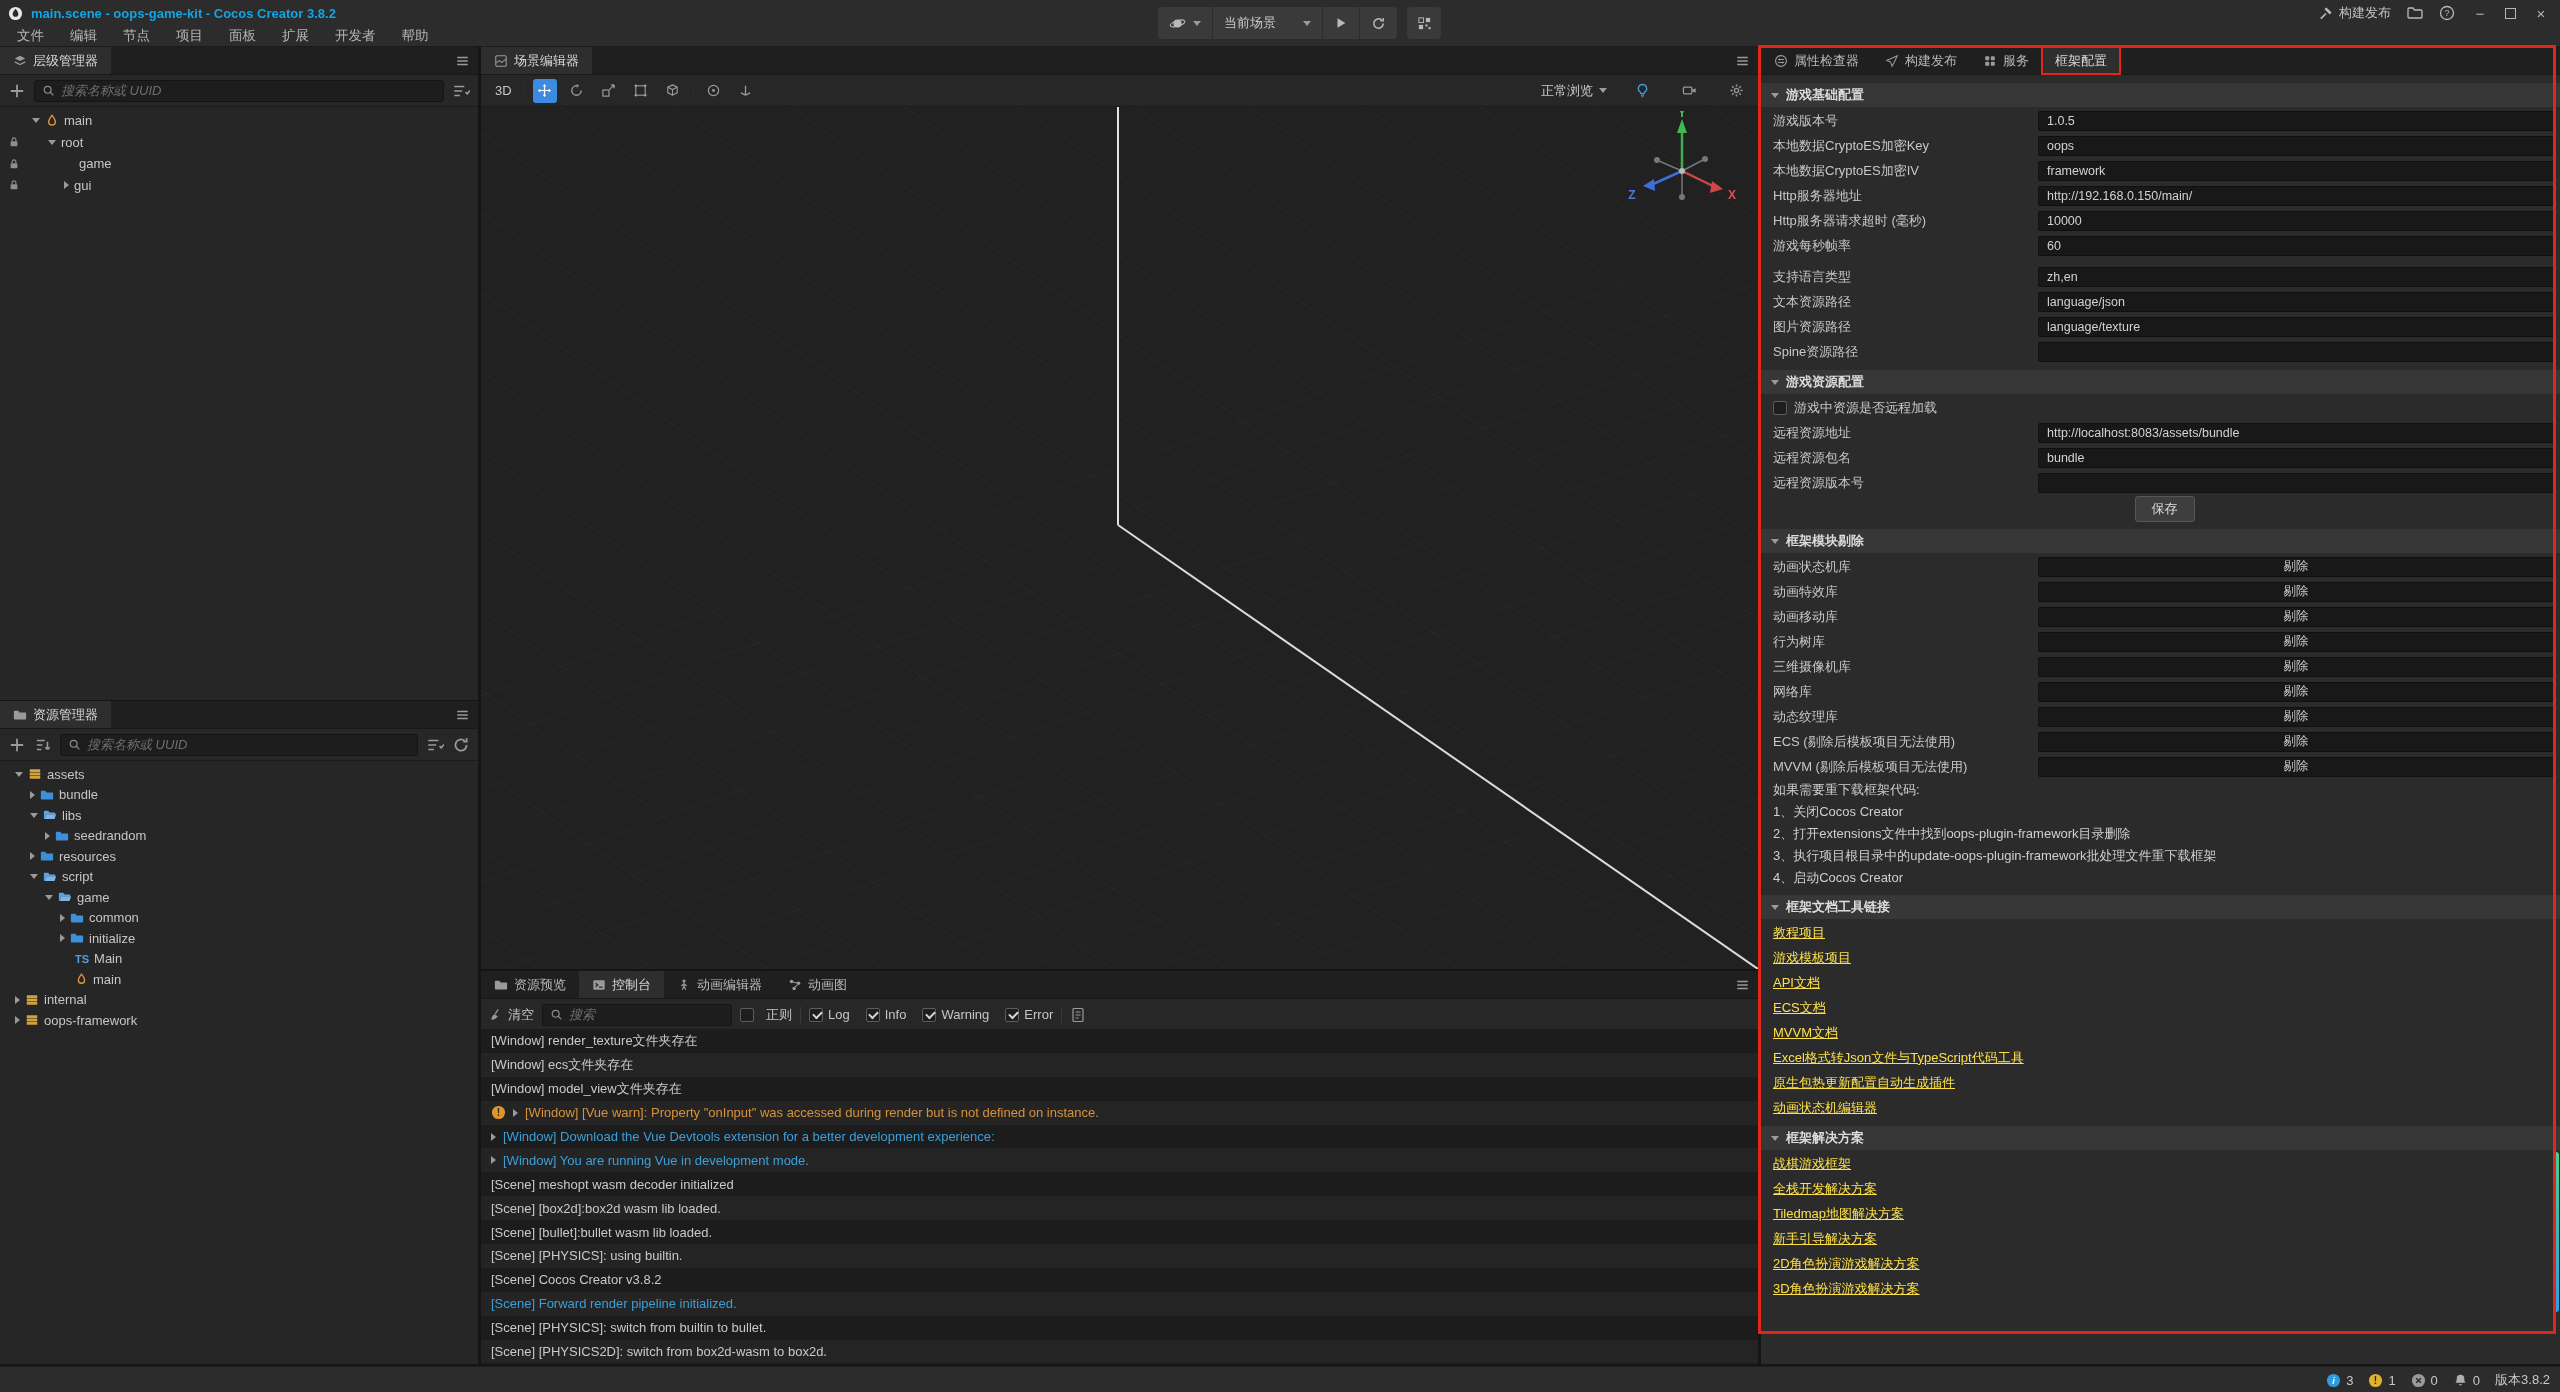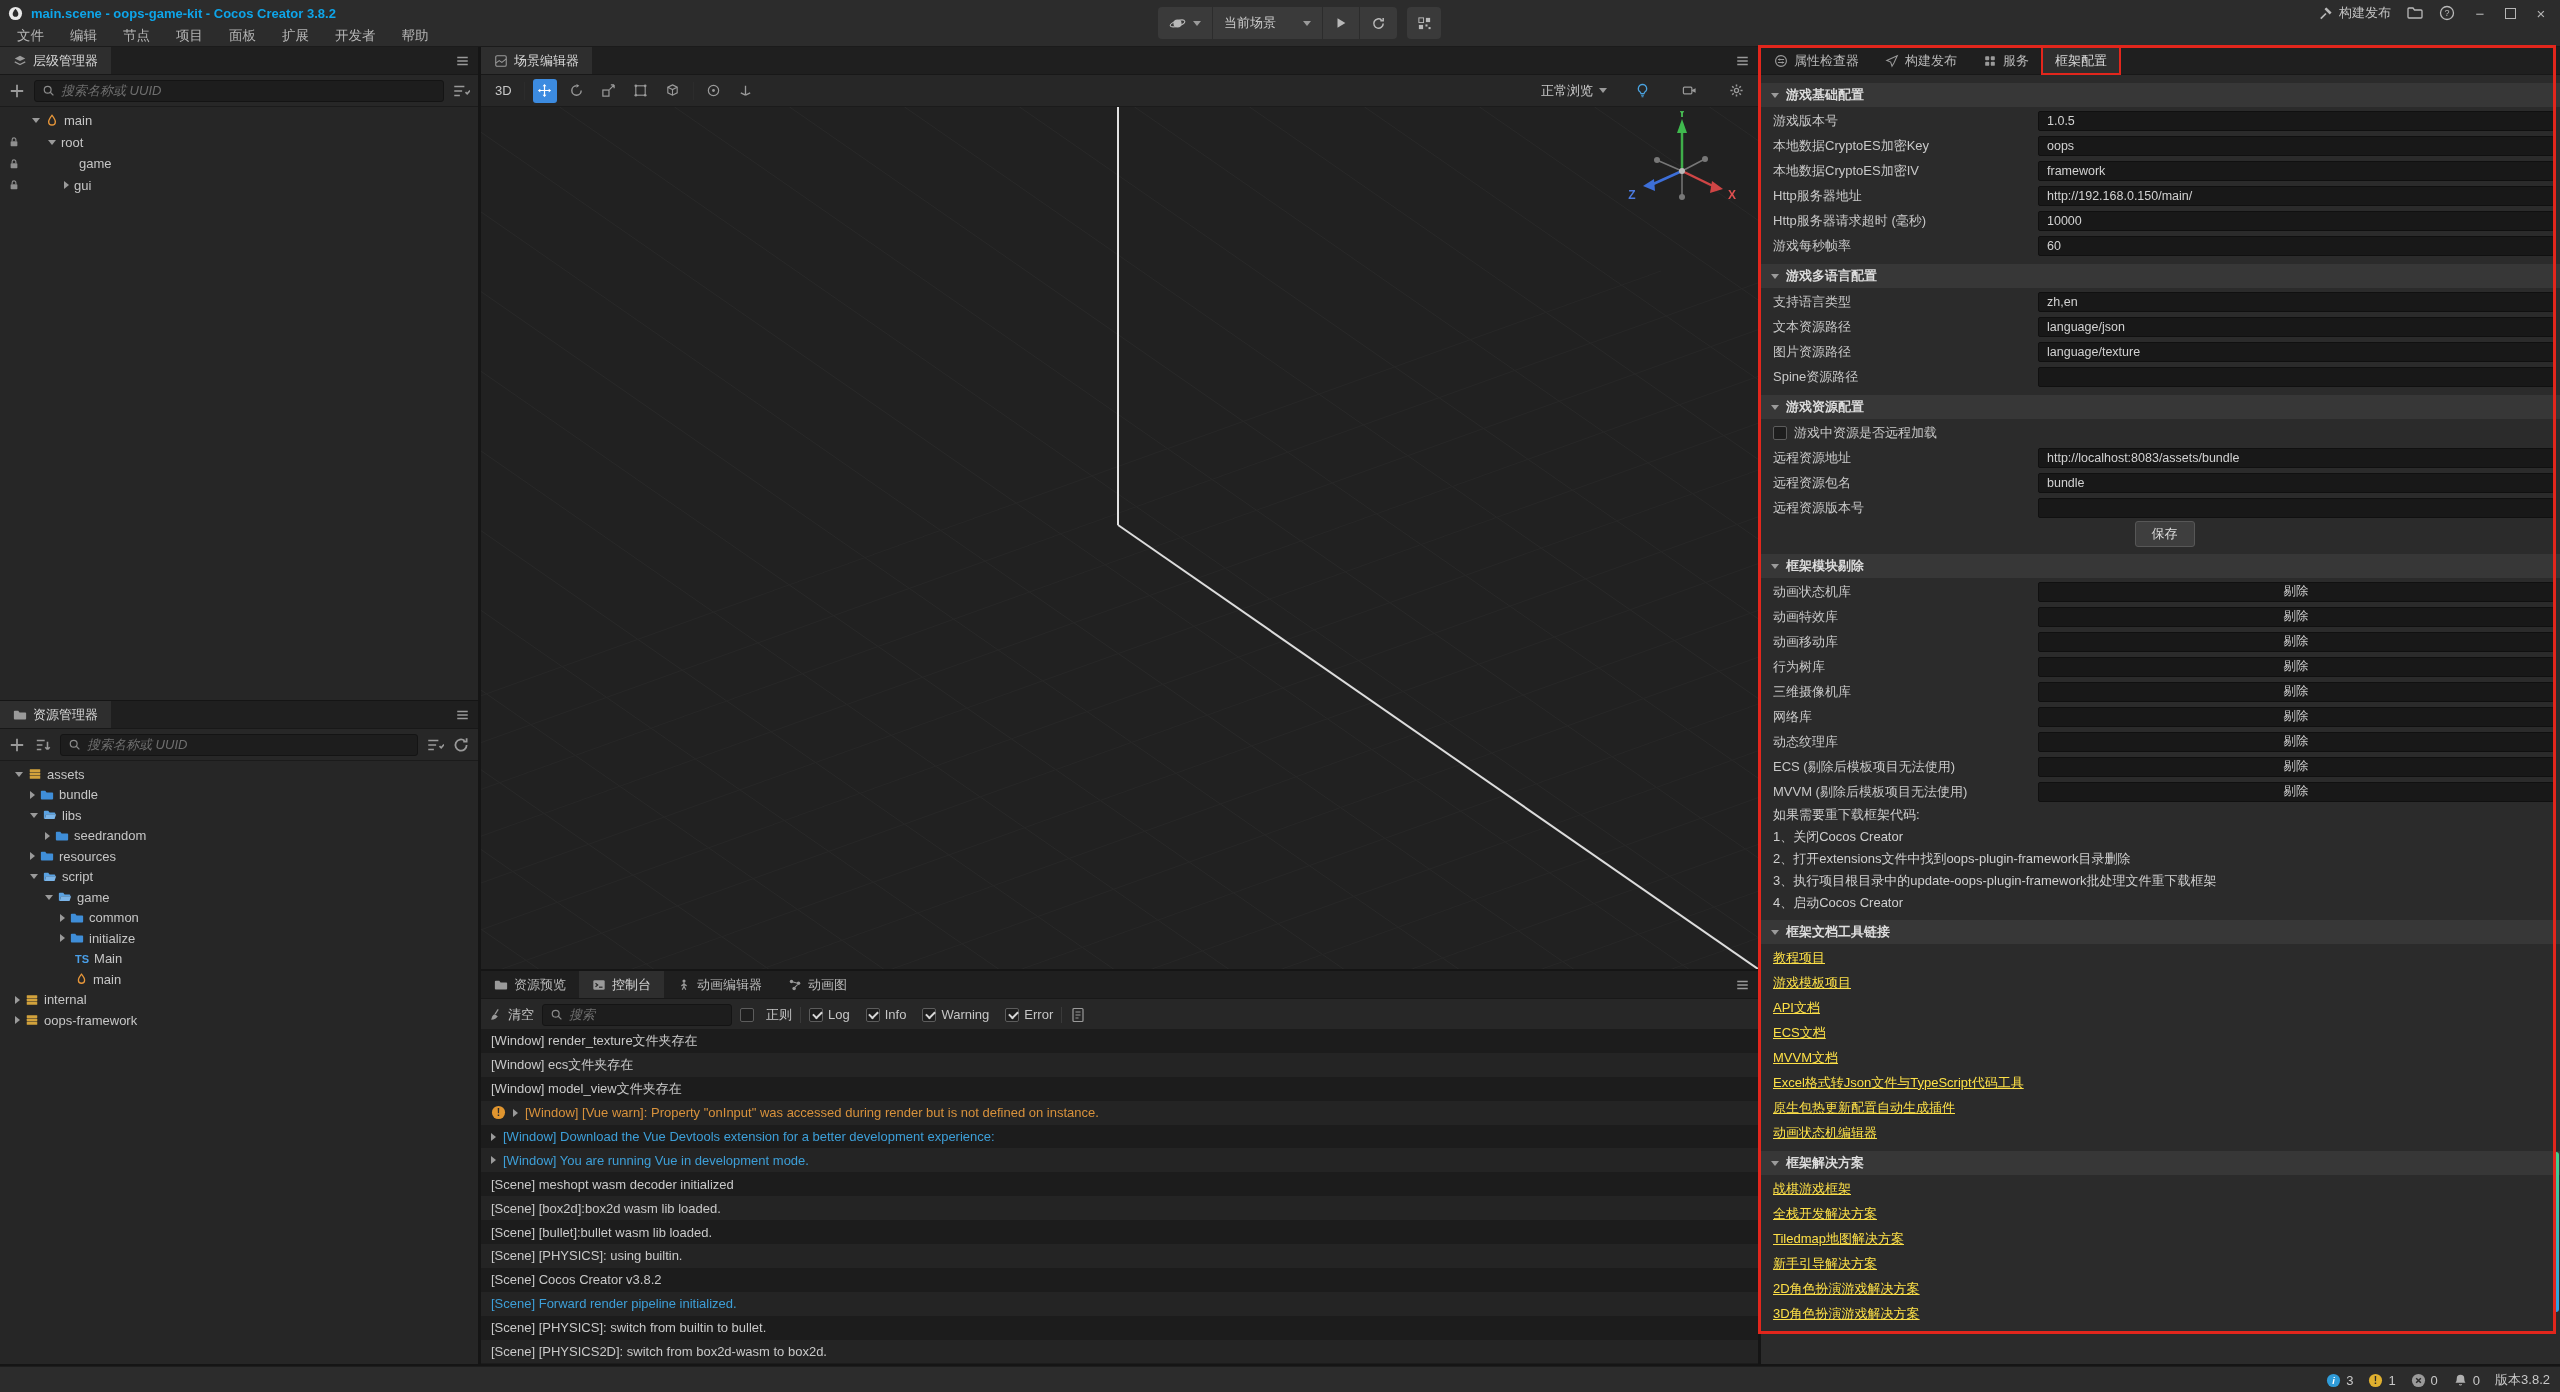--- a/index.html
+++ b/index.html
@@ -889,24 +889,20 @@
         </div>
         <div class="frow">
           <span class="flabel">Http服务器请求超时 (毫秒)</span>
           <input class="finput" value="10000" style="">
         </div>
         <div class="frow">
           <span class="flabel">游戏每秒帧率</span>
           <input class="finput" value="60" style="">
         </div>
         <div class="sgap"></div>
-        <div class="sec-h">
-          <span class="chev-d"></span>
-          <span>游戏多语言配置</span>
-        </div>
         <div class="frow">
           <span class="flabel">支持语言类型</span>
           <input class="finput" value="zh,en" style="">
         </div>
         <div class="frow">
           <span class="flabel">文本资源路径</span>
           <input class="finput" value="language/json" style="">
         </div>
         <div class="frow">
           <span class="flabel">图片资源路径</span>

